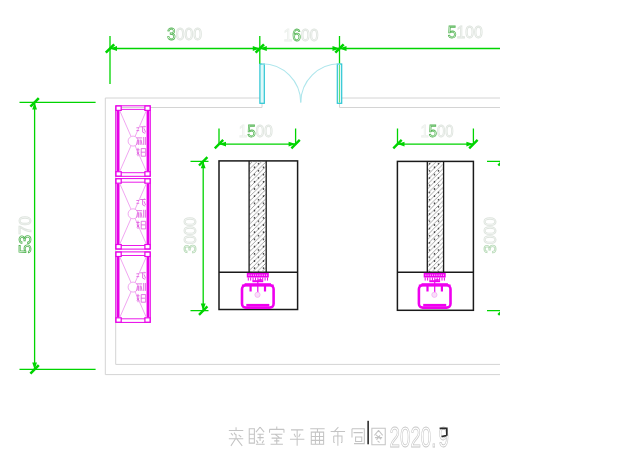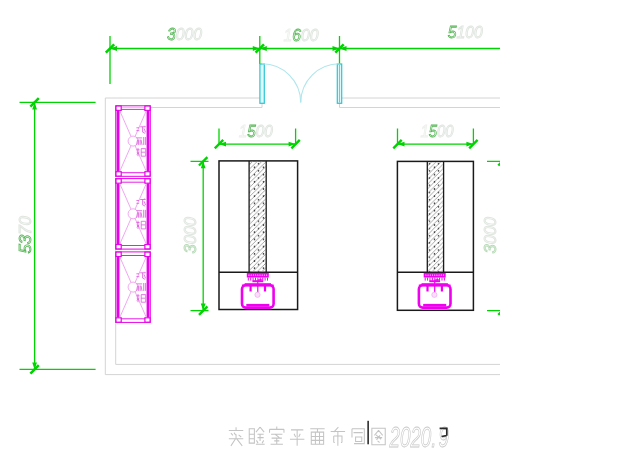--- a/index.html
+++ b/index.html
@@ -1,20 +1,20 @@
 <!DOCTYPE html>
 <html><head>
 <meta charset="utf-8">
 <style>
 .gch{fill:none;stroke:#56b656;stroke-width:0.8px;}
 .fch{fill:none;stroke:#dfe5df;stroke-width:0.9px;}
 .f2ch{fill:none;stroke:#ecf0ec;stroke-width:0.9px;}
 .pch{fill:none;stroke:#b7dab7;stroke-width:0.9px;}
 html,body{margin:0;padding:0;background:#fff;}
-#page{position:relative;width:500px;height:469px;background:#c4b5fd;overflow:hidden;font-style:italic;}
+#page{position:relative;width:500px;height:469px;background:#c4b5fd;overflow:hidden;}
 text{font-family:"Liberation Sans",sans-serif;}
 </style>
 </head>
 <body>
 <div id="page">
 <svg width="619" height="469" viewBox="0 0 619 469" xmlns="http://www.w3.org/2000/svg">
 <defs>
 <pattern id="hat" patternUnits="userSpaceOnUse" width="4.6" height="4.6">
   <path d="M-1,1 L1,-1 M0,4.6 L4.6,0 M3.6,5.6 L5.6,3.6" stroke="#9e9e9e" stroke-width="0.9" fill="none"></path>
 </pattern>

